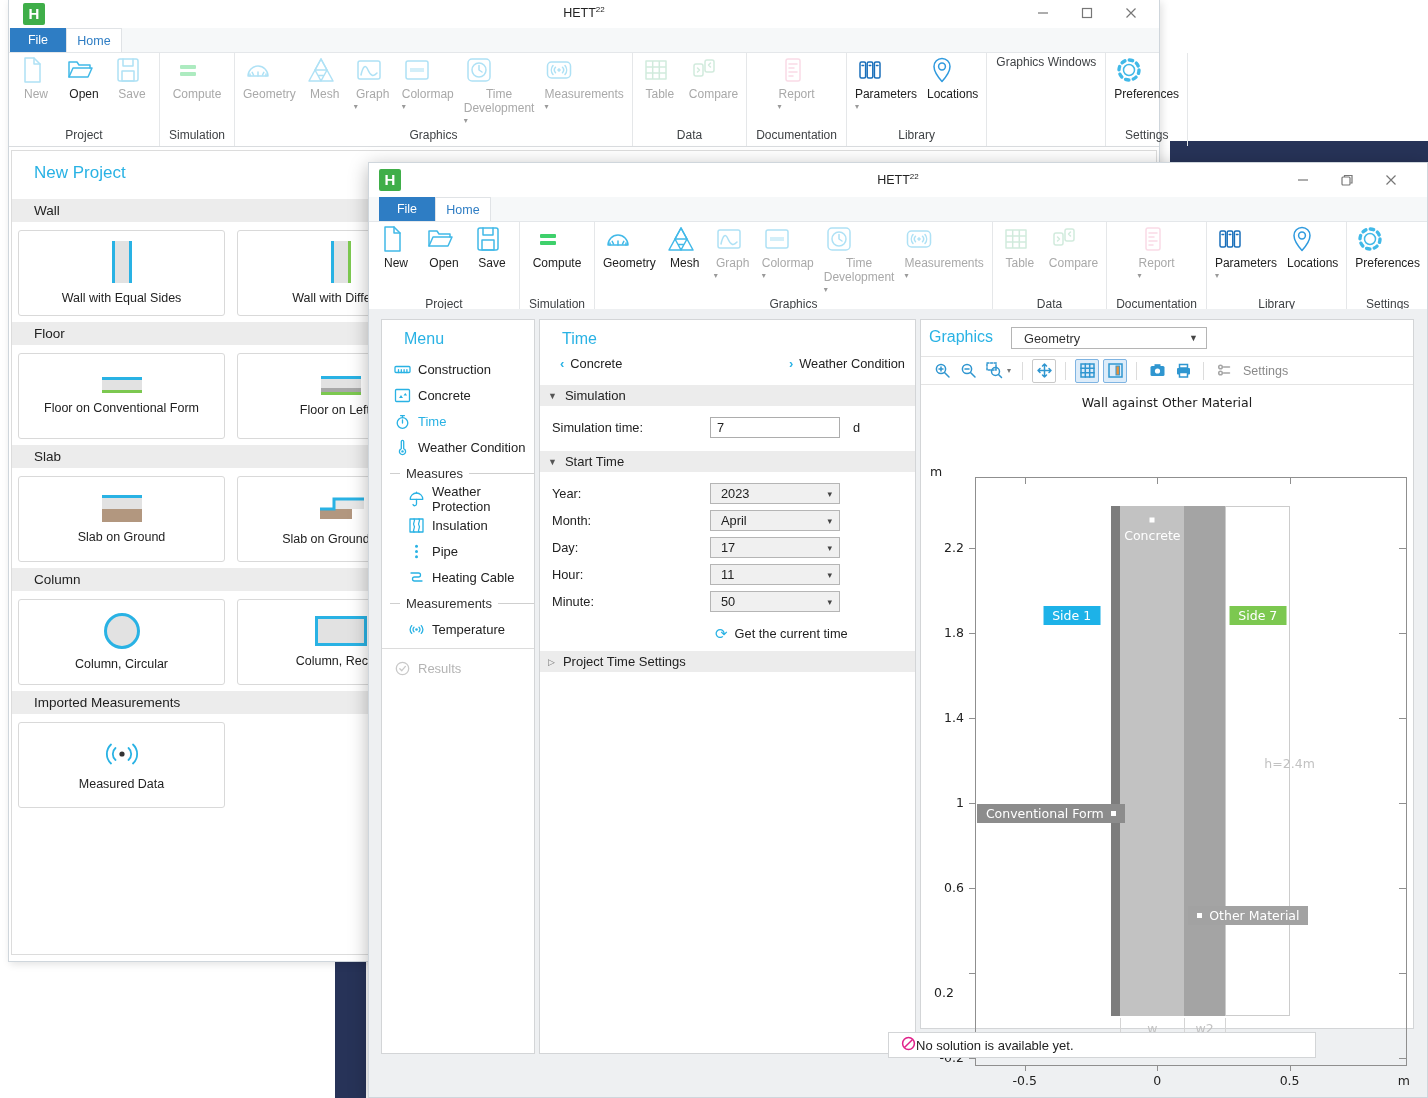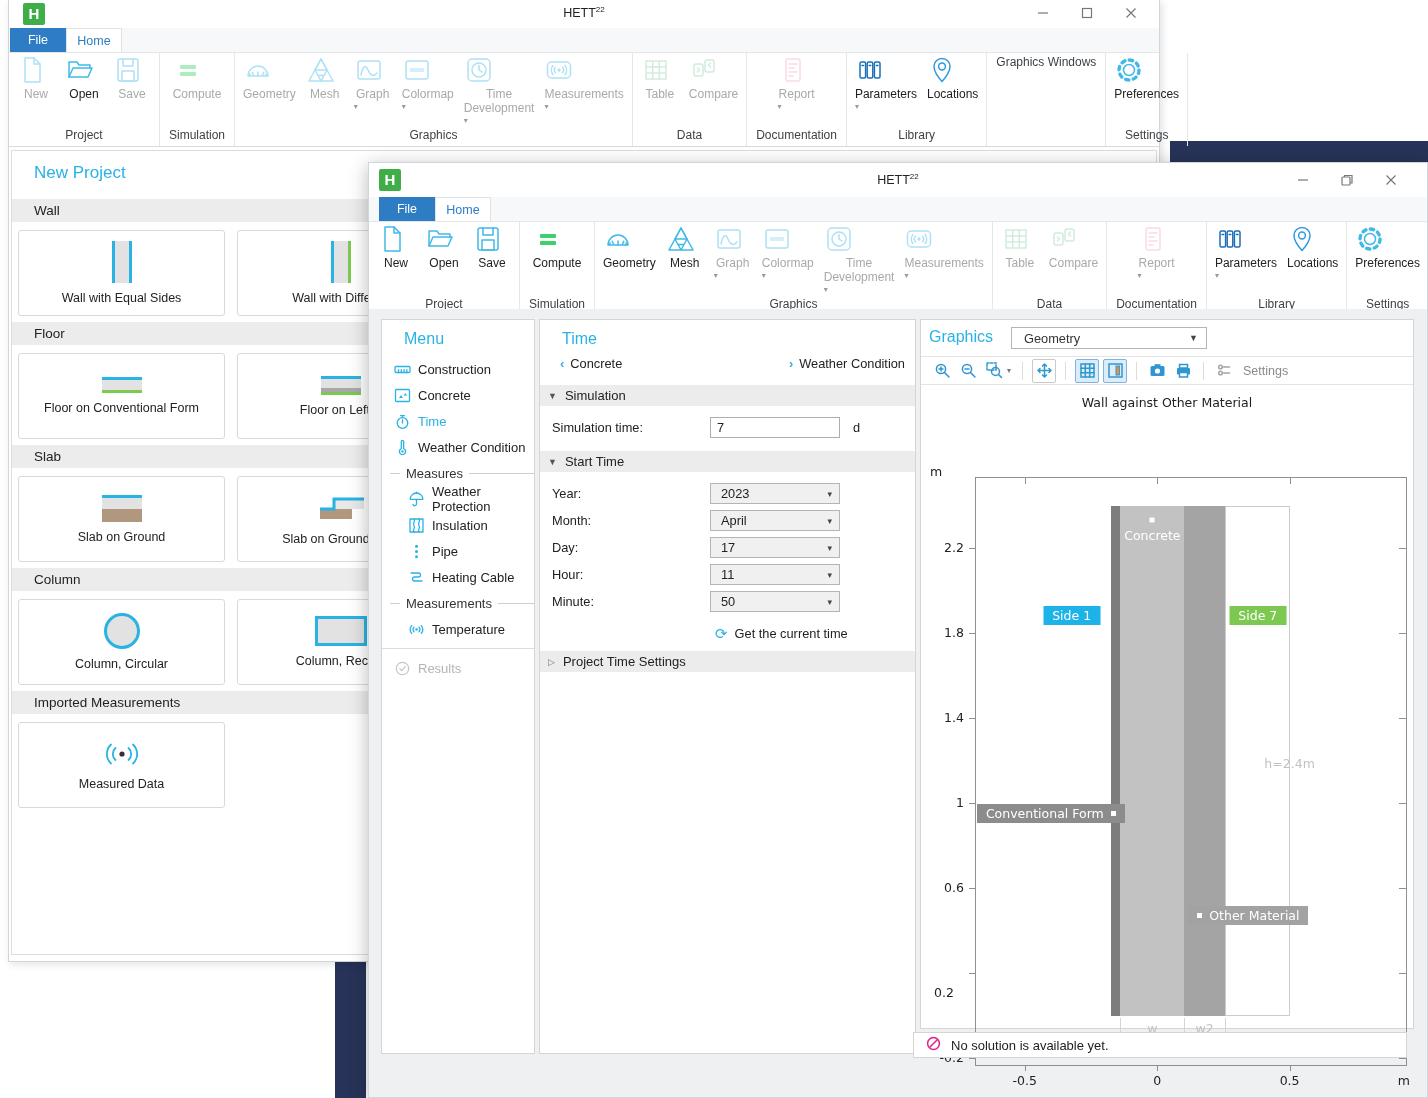--- a/index.html
+++ b/index.html
@@ -66,21 +66,21 @@
   .icon-strips{height:42px;}
   .icon-flat{width:40px;}
   .np-card svg{display:block;}
 
   
   #fg-content{position:absolute;left:0;right:0;top:146px;bottom:0;background:#eef0f2;}
   .panel{position:absolute;background:#fff;border:1px solid #d3d5d7;box-sizing:border-box;}
   #menu-panel{left:12px;top:10px;width:154px;height:735px;}
   #time-panel{left:170px;top:10px;width:377px;height:735px;}
   #graphics-panel{left:551px;top:10px;width:494px;height:710px;}
-  #status-bar{left:544px;top:723px;width:494px;height:26px;display:flex;align-items:center;gap:10px;padding-left:12px;}
+  #status-bar{left:519px;top:723px;width:428px;height:26px;display:flex;align-items:center;padding-left:12px;}
   .panel-title{color:#29b2e4;font-size:16px;}
 
   
   #menu-title{padding:10px 0 8px 22px;}
   .menu-item{display:flex;align-items:center;gap:7px;height:26px;padding-left:12px;font-size:13px;color:#222;}
   .menu-item.sub{padding-left:26px;}
   .menu-item.selected{color:#29b2e4;}
   .menu-item.disabled{color:#b4b4b4;}
   .menu-item .micon{width:17px;height:17px;flex:0 0 17px;color:#29b2e4;}
   .menu-item.disabled .micon{color:#c9c9c9;}

